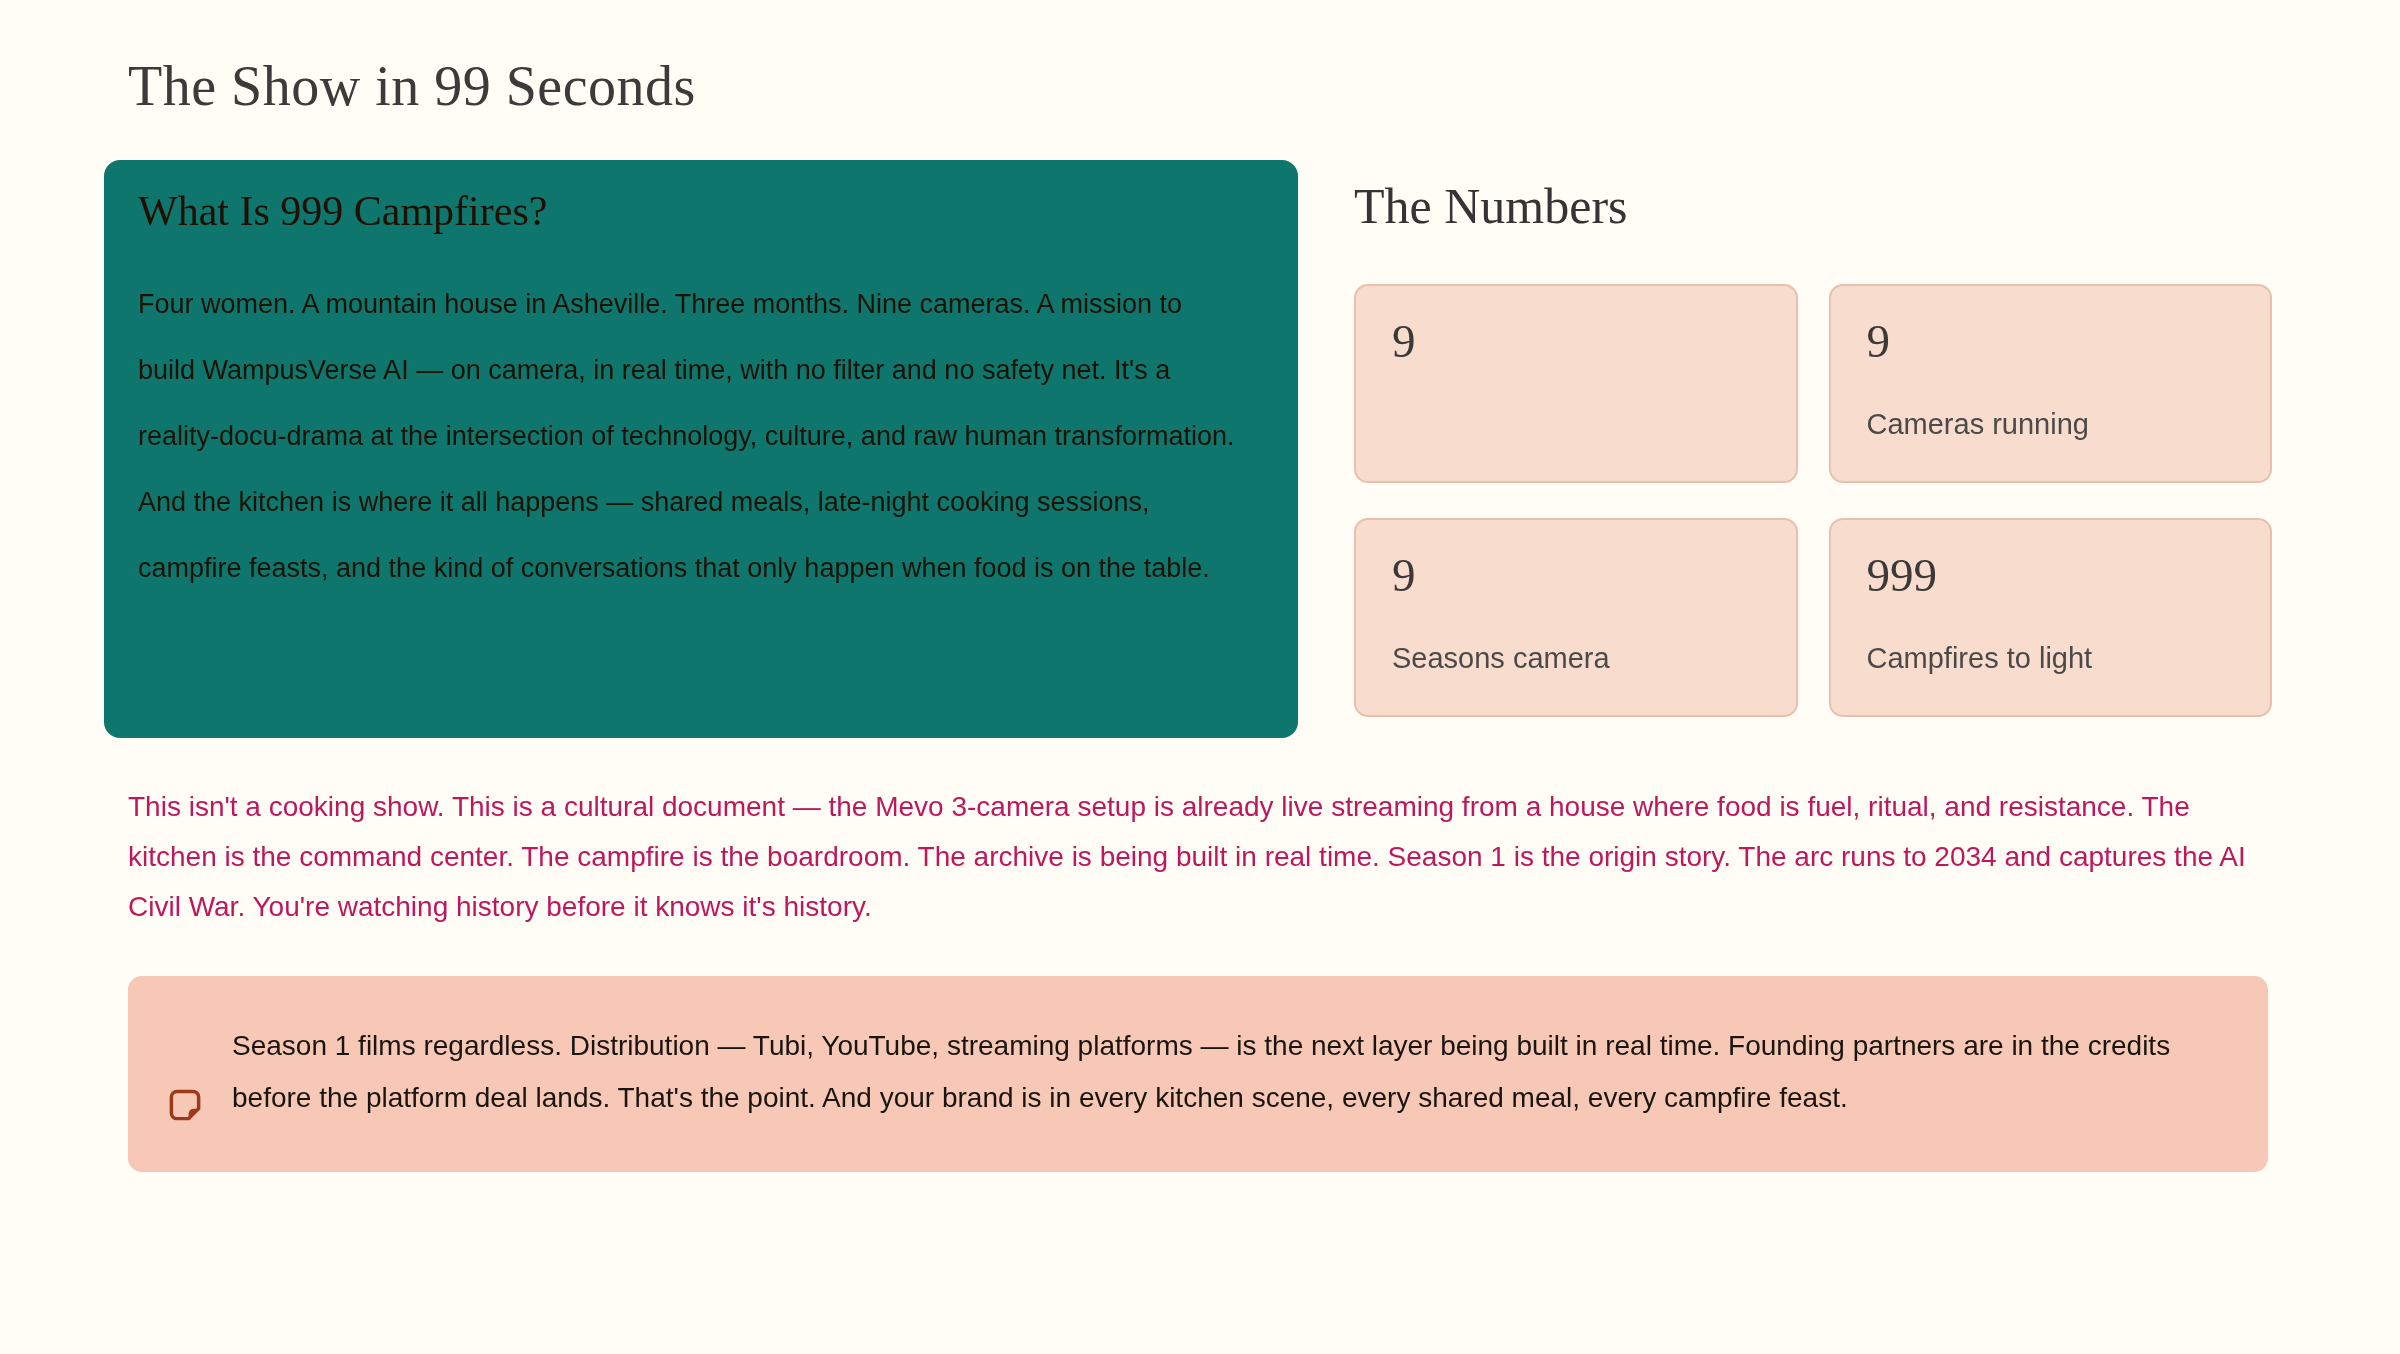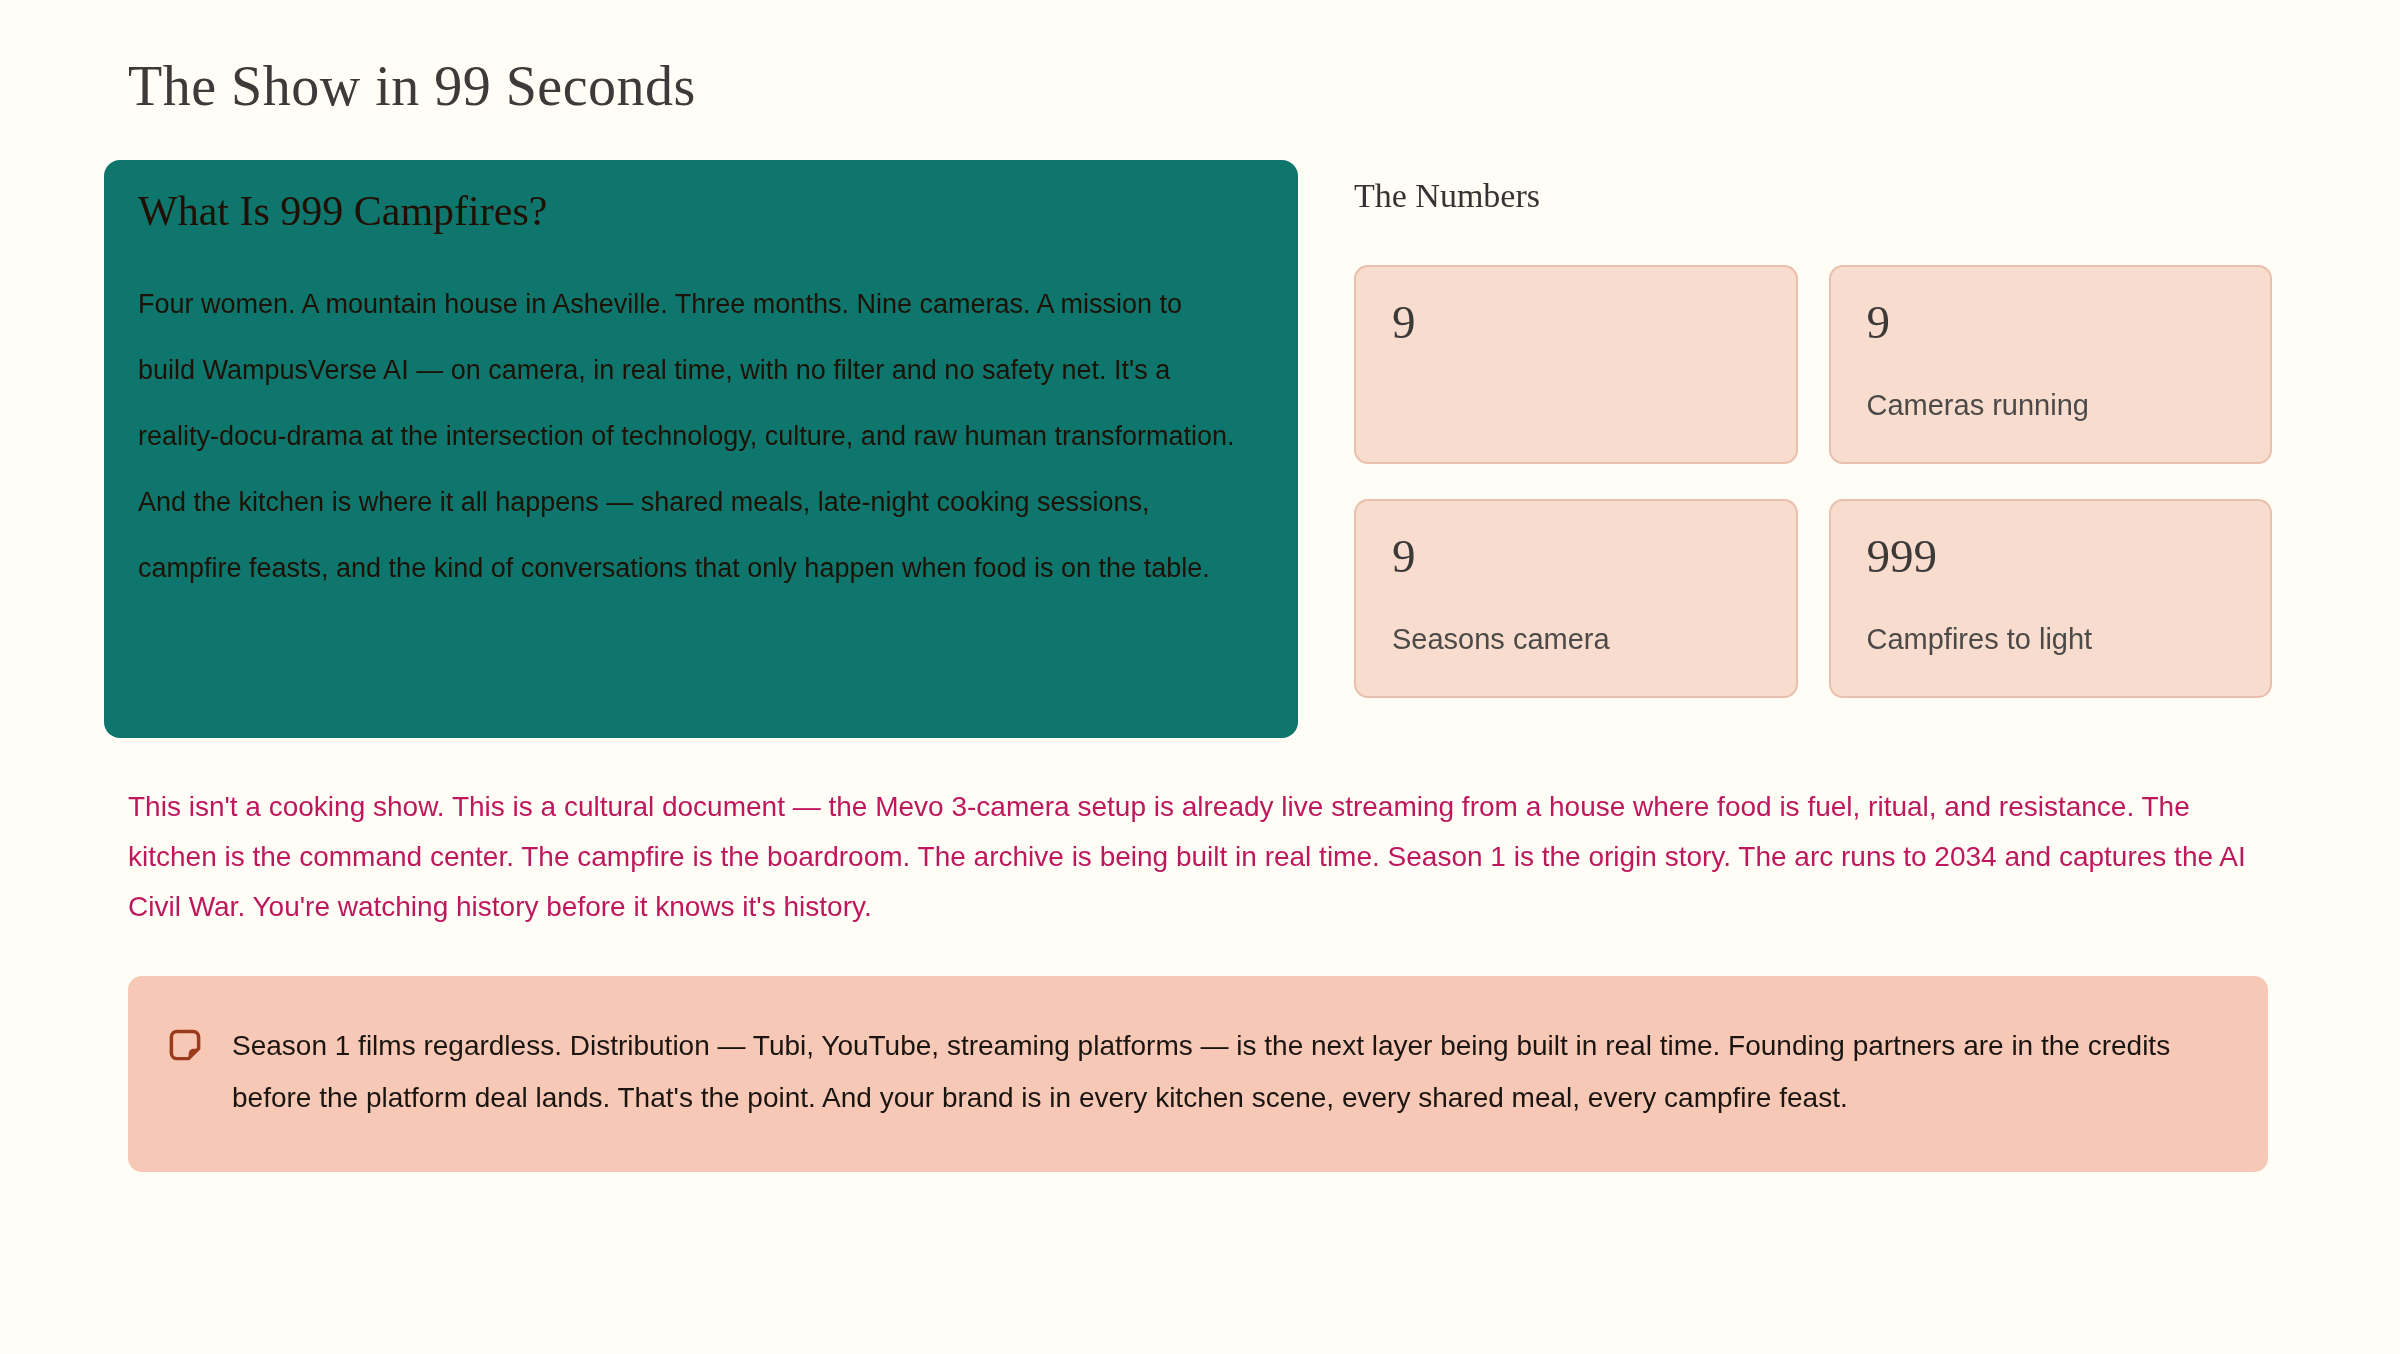--- a/index.html
+++ b/index.html
@@ -68,21 +68,21 @@
   
   .numbers-section {
     flex: 1;
     margin-left: 56px;
   }
 
   .numbers-heading {
     margin-top: 16px;
     font-family: "Liberation Serif", "DejaVu Serif", serif;
     font-weight: 500;
-    font-size: 34px;
+    font-size: 50px;
     line-height: 1.2;
     color: #343434;
   }
 
   .stats-grid {
     margin-top: 48px;
     display: grid;
     grid-template-columns: 1fr 1fr;
     gap: 35px 31px;
   }
@@ -120,21 +120,21 @@
   }
 
   
   .callout {
     margin-top: 44px;
     width: 2140px;
     background: #f6c8b5;
     border-radius: 14px;
     padding: 44px 46px 48px 38px;
     display: flex;
-    align-items: flex-start;
+    align-items: flex-end;
   }
 
   .callout-icon {
     flex: none;
     width: 38px;
     height: 38px;
     margin-top: 6px;
   }
 
   .callout-text {

